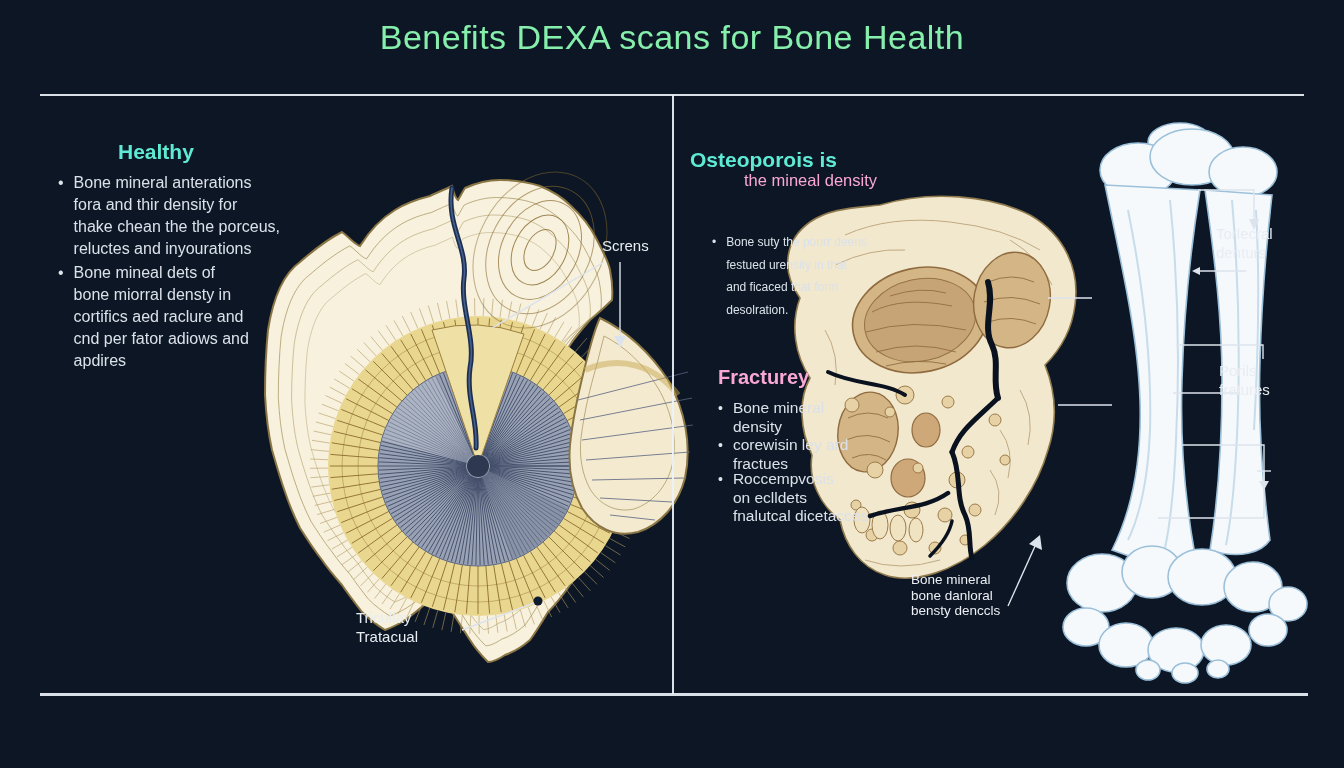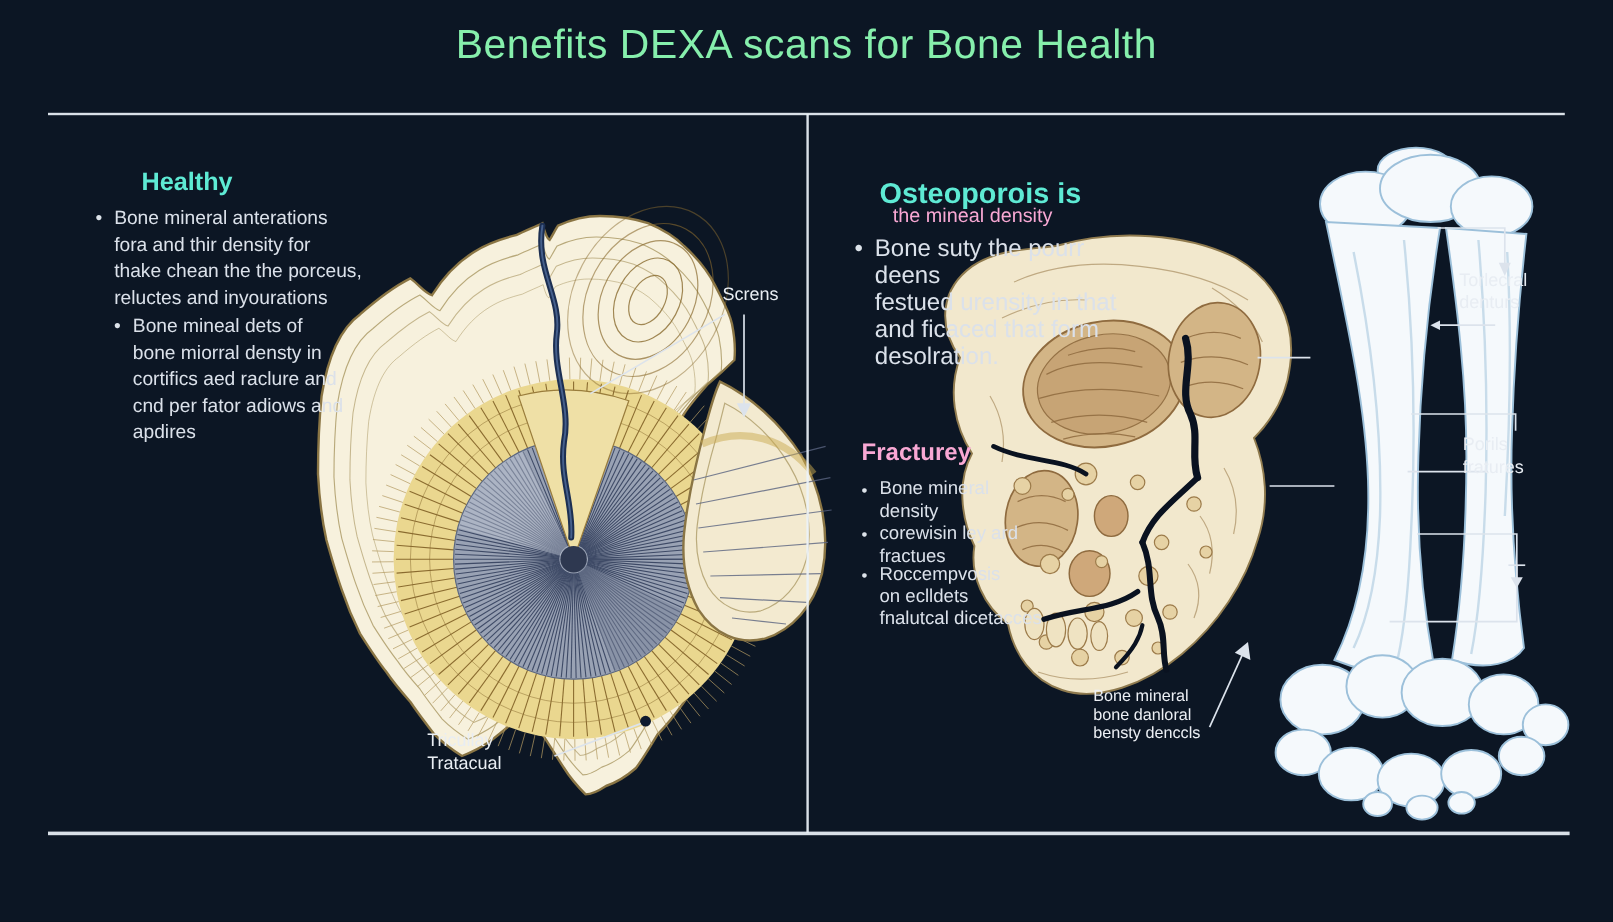--- a/index.html
+++ b/index.html
@@ -7,29 +7,29 @@
          font-family:"Liberation Sans",sans-serif;color:#dbe1ea;}
   .abs{position:absolute;}
   .title{left:0;top:18px;width:1344px;text-align:center;font-size:34px;font-weight:500;
          color:#86efac;letter-spacing:.5px;}
   .rule{background:rgba(236,242,248,.92);}
   .rule-top{left:40px;top:94px;width:1264px;height:2px;}
   .rule-bottom{left:40px;top:693px;width:1268px;height:3px;}
   .divider{left:672px;top:95px;width:2px;height:599px;}
   .heading{font-weight:700;color:#5eead4;}
   .h-left{left:118px;top:140px;font-size:21px;}
-  .h-right{left:733px;top:148px;font-size:24px;}
+  .h-right{left:690px;top:148px;font-size:21px;}
   .sub-right{left:744px;top:171px;font-size:16.5px;color:#f9a8d4;}
   .h-fract{left:718px;top:366px;font-size:20px;font-weight:700;color:#f9a8d4;}
   .txt{white-space:pre-line;}
   .bullet{display:flex;gap:10px;}
   .bullet::before{content:"\2022";color:#dde3ea;flex:0 0 auto;}
-  .lb{left:58px;width:265px;font-size:16px;line-height:22px;justify-content:center;}
+  .lb{left:58px;width:265px;font-size:16px;line-height:22px;}
   .lb::before{font-size:16px;line-height:22px;}
-  .rb{left:712px;width:240px;font-size:20px;line-height:22.5px;}
+  .rb{left:712px;width:240px;font-size:12px;line-height:22.5px;margin-top:35px;}
   .fb{left:718px;width:230px;font-size:15.5px;line-height:18.5px;}
   .fb::before{font-size:14px;line-height:18.5px;}
   .small-label{font-size:15px;line-height:19px;color:#e8edf3;}
   .tiny-label{font-size:13.5px;line-height:15.5px;color:#eceff4;}
   svg{display:block;}
 </style>
 </head>
 <body>
 
 <div class="stage">

